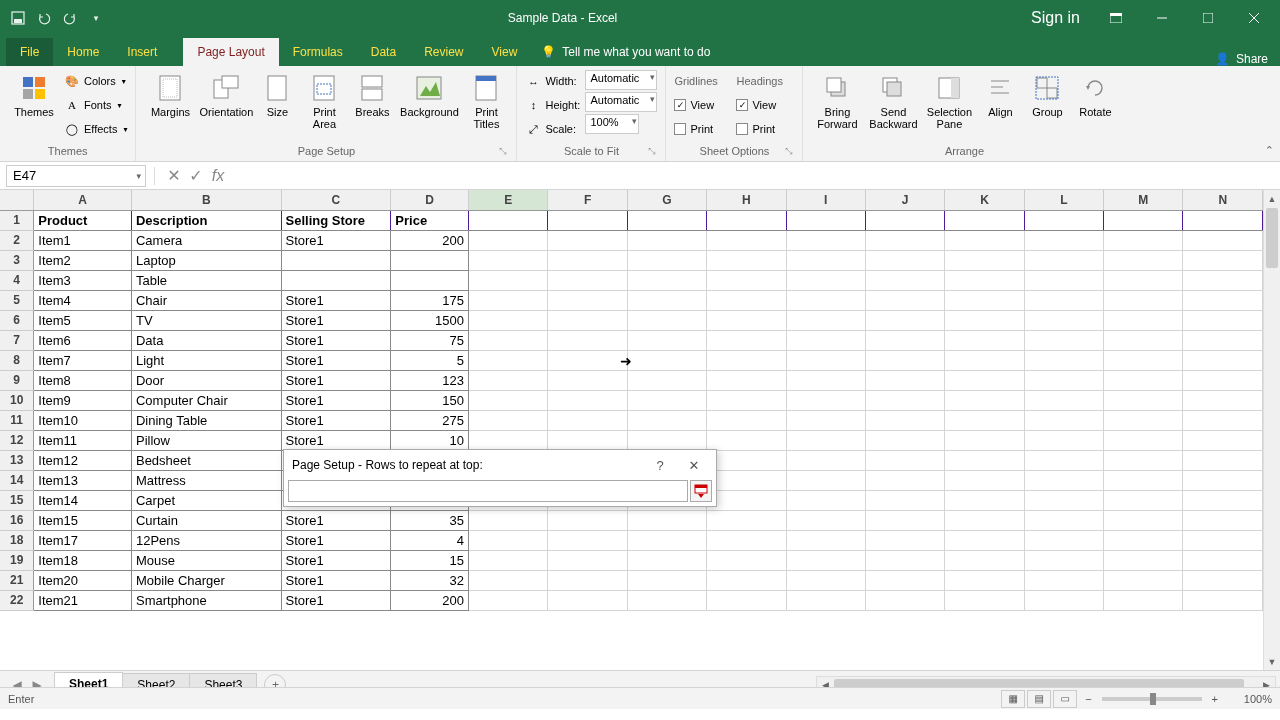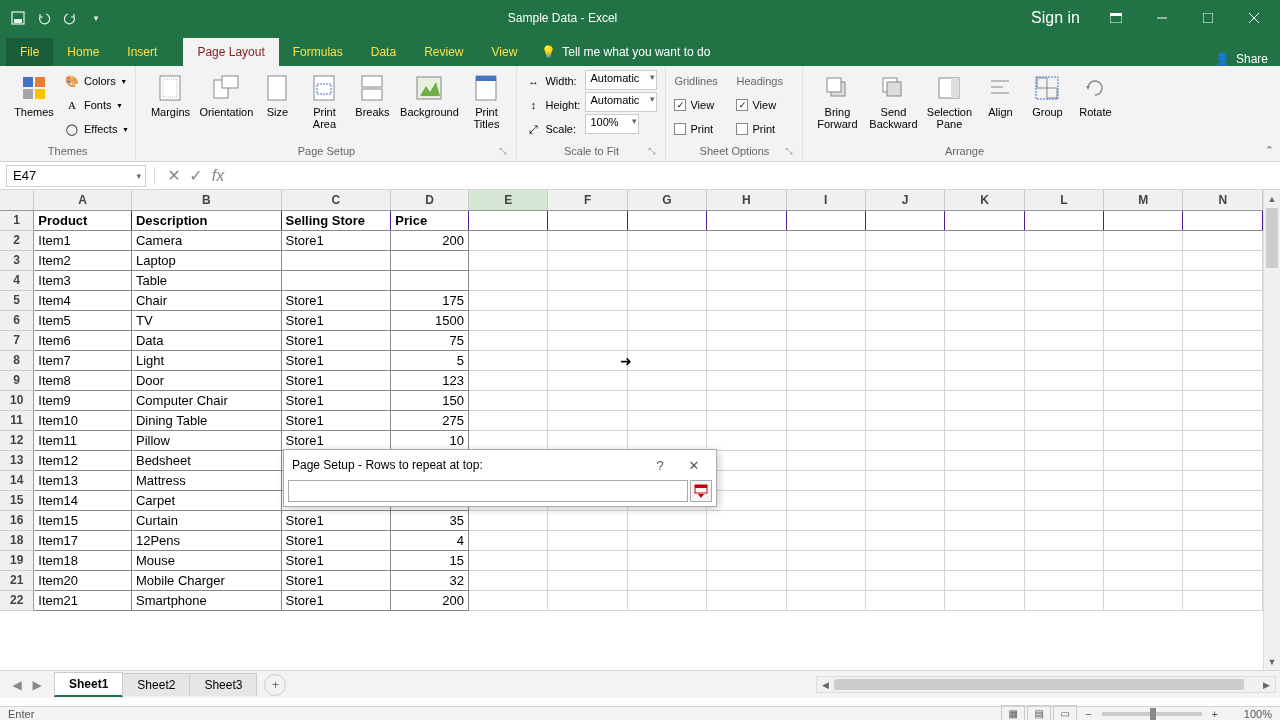--- a/index.html
+++ b/index.html
@@ -86,21 +86,21 @@
 .tab-nav-btn { width: 18px; height: 18px; display: flex; align-items: center; justify-content: center; color: #888; cursor: pointer; }
 .sheet-tab { padding: 4px 14px; border: 1px solid #ccc; border-bottom: none; background: #e6e6e6; cursor: pointer; margin-right: -1px; }
 .sheet-tab.active { background: #fff; border-bottom: 2px solid #217346; font-weight: 600; }
 .add-sheet { width: 22px; height: 22px; border: 1px solid #ccc; border-radius: 50%; display: flex; align-items: center; justify-content: center; margin-left: 8px; cursor: pointer; color: #666; }
 .hscroll { flex: 0 0 460px; height: 17px; background: #f0f0f0; border: 1px solid #ddd; margin-left: auto; margin-right: 4px; position: relative; display: flex; align-items: center; }
 .hscroll-arrow { width: 17px; display: flex; align-items: center; justify-content: center; font-size: 9px; color: #666; }
 .hscroll-track { flex: 1; position: relative; height: 100%; }
 .hscroll-thumb { position: absolute; left: 0; top: 2px; bottom: 2px; width: 410px; background: #cdcdcd; border-radius: 2px; }
 
 
-.status-bar { position: absolute; left: 0; right: 0; bottom: 0; height: 14px; background: #f3f3f3; border-top: 1px solid #d4d4d4; display: flex; align-items: center; font-size: 11px; padding: 0 8px; color: #555; }
+.status-bar { position: absolute; left: 0; right: 0; bottom: 11px; height: 22px; background: #f3f3f3; border-top: 1px solid #d4d4d4; display: flex; align-items: center; font-size: 11px; padding: 0 8px; color: #555; }
 .status-right { margin-left: auto; display: flex; align-items: center; gap: 2px; }
 .view-btn { width: 24px; height: 18px; border: 1px solid #ccc; display: flex; align-items: center; justify-content: center; font-size: 10px; cursor: pointer; }
 .zoom-slider { width: 100px; height: 4px; background: #ccc; margin: 0 8px; position: relative; }
 .zoom-thumb { position: absolute; left: 48px; top: -4px; width: 6px; height: 12px; background: #888; }
 </style>
 </head>
 <body>
 
 <div class="title-bar">
   <div class="title-left">

